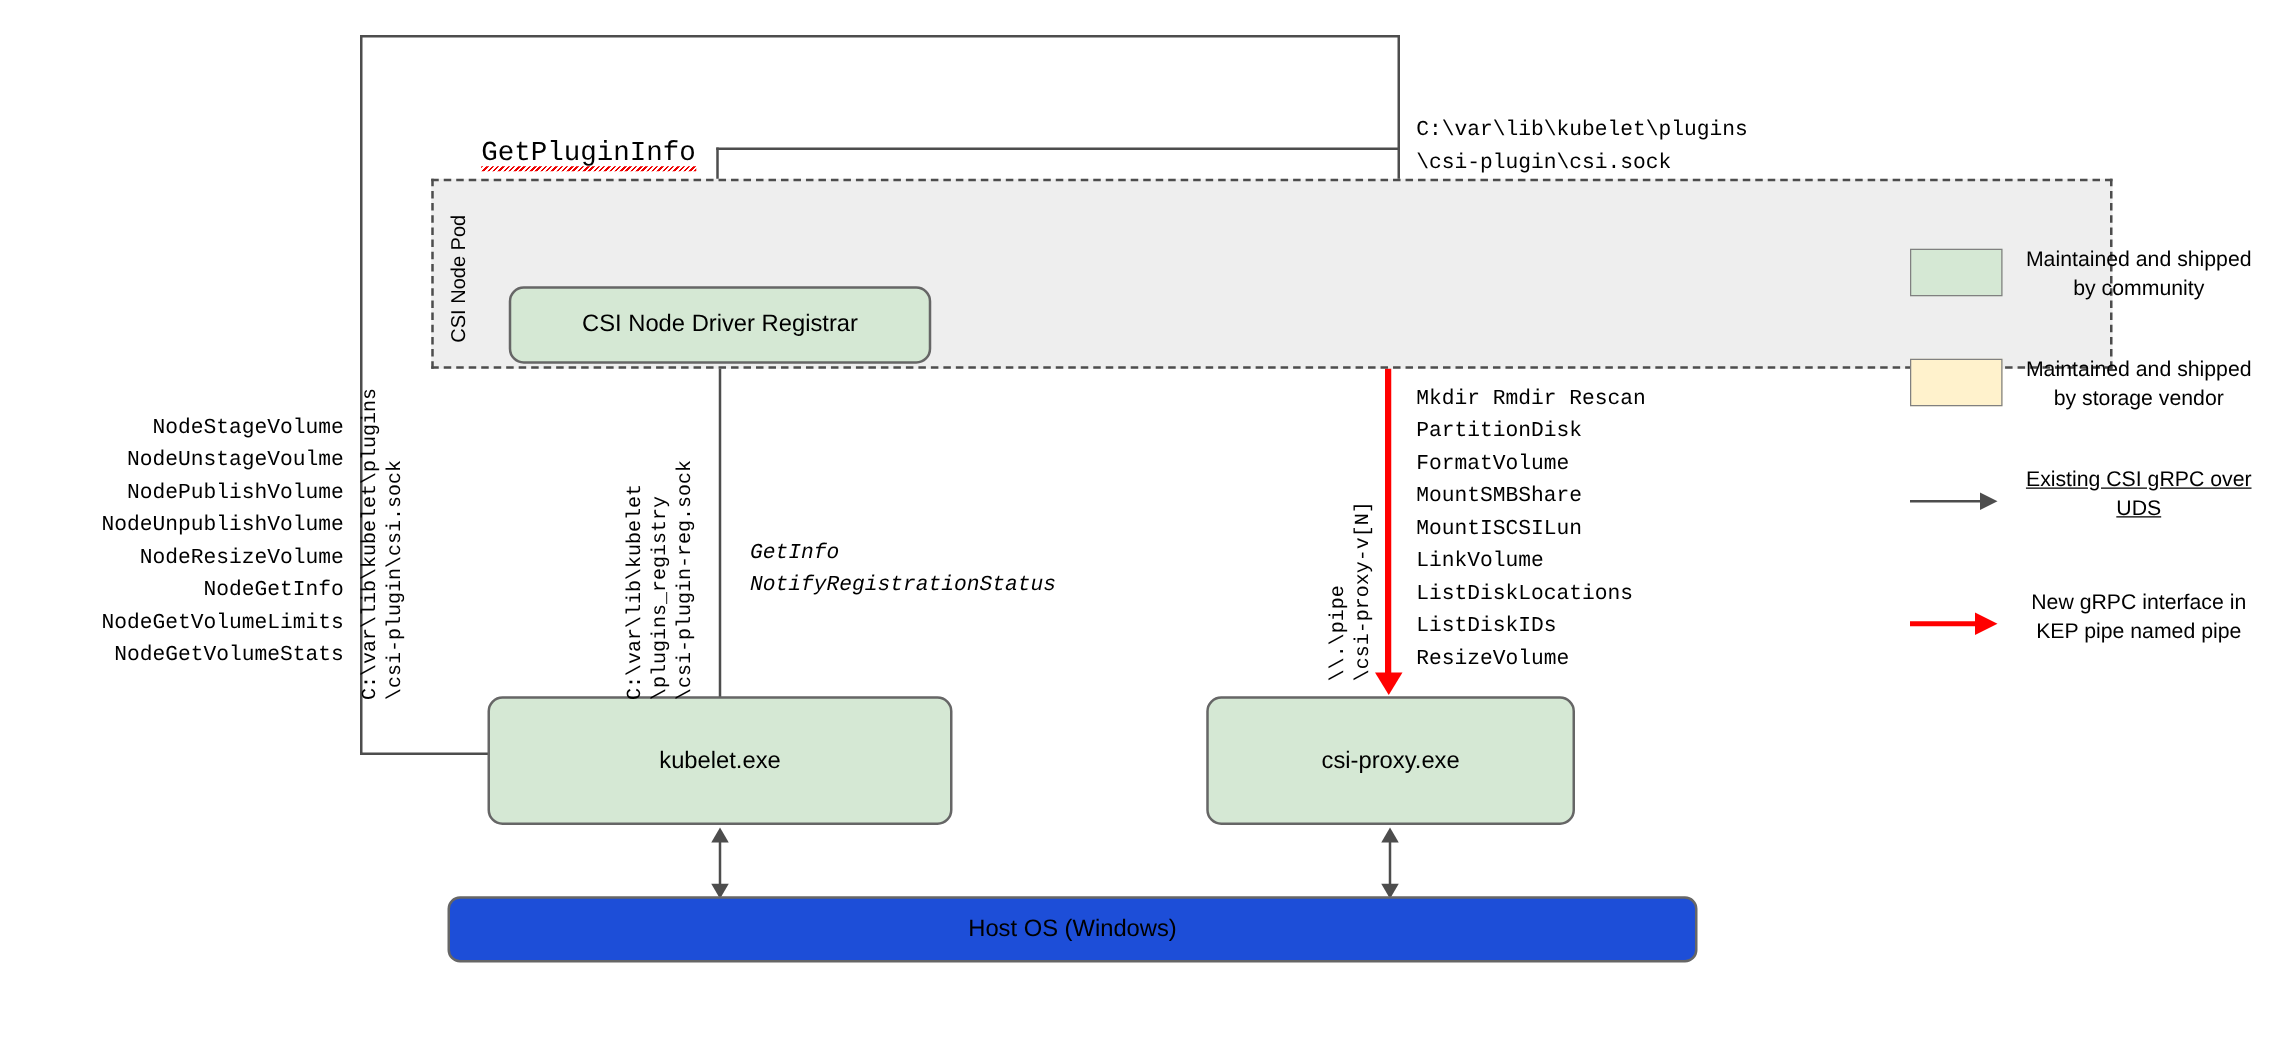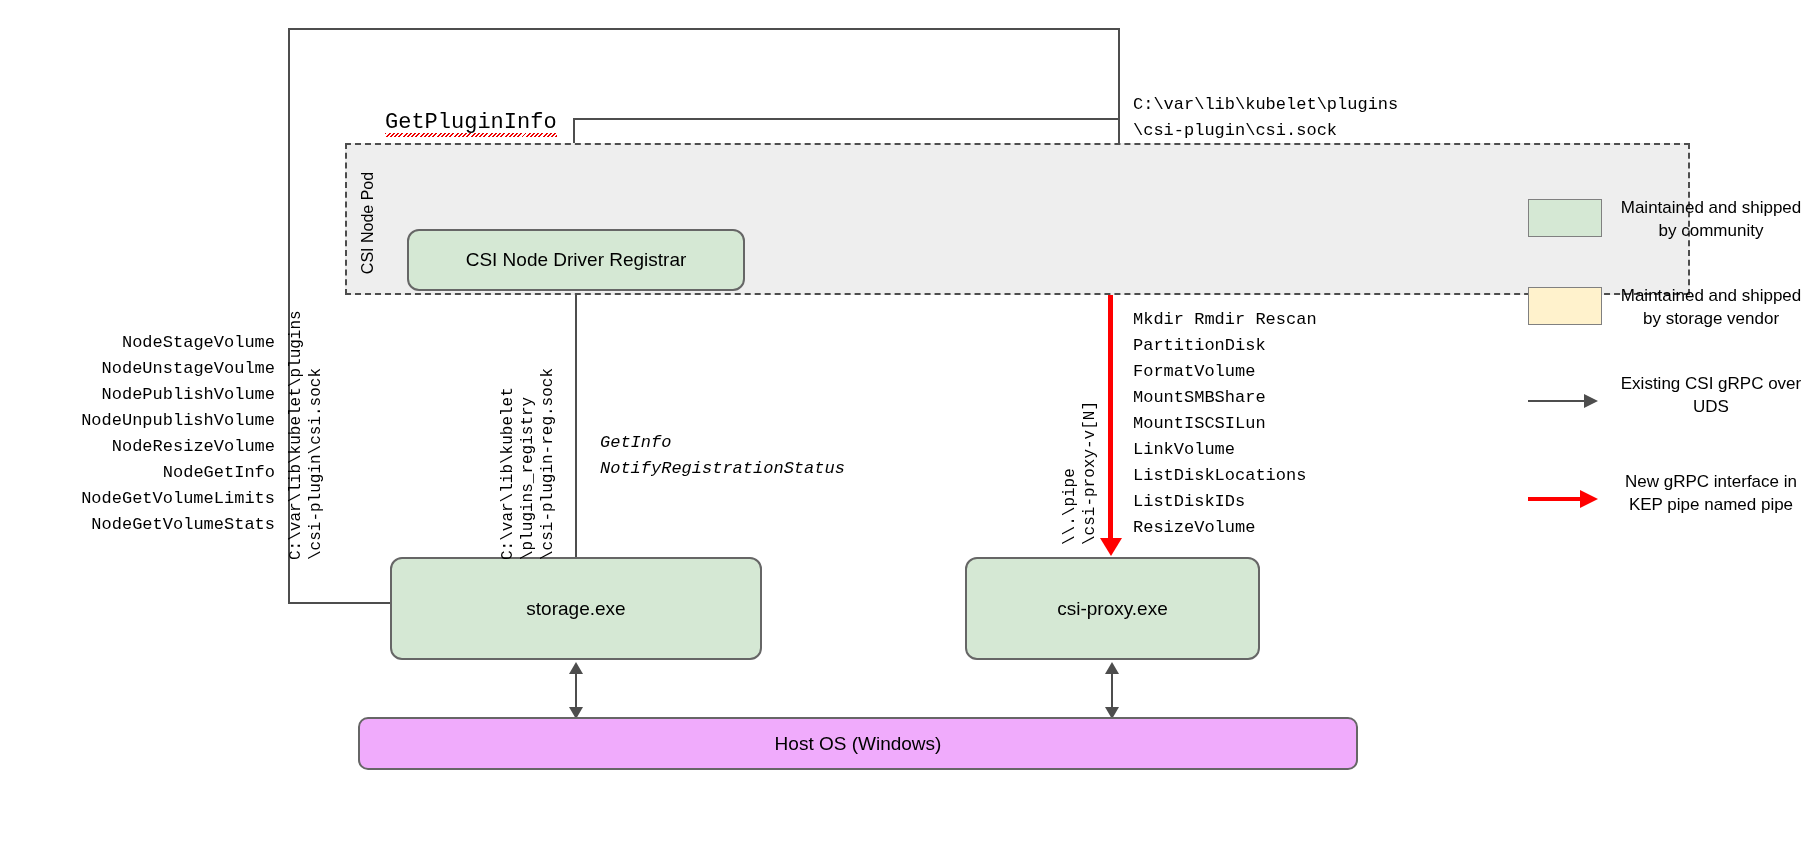--- a/index.html
+++ b/index.html
@@ -53,21 +53,21 @@
     flex-direction: column;
     align-items: center;
     justify-content: center;
     font-size: 19px;
     color: #000000;
     text-align: center;
     line-height: 1.35;
   }
   .green { background: #d5e8d4; }
   .yellow { background: #fff2cc; }
-  .blue  { background: #f0abfc; }
+  .blue  { background: #1d4ed8; }
 
   #box-registrar { left: 407px; top: 193px; width: 338px; height: 62px; margin-top: 36px; }
   #box-plugin    { left: 935px; top: 193px; width: 350px; height: 62px; }
   #box-kubelet   { left: 390px; top: 557px; width: 372px; height: 103px; }
   #box-proxy     { left: 965px; top: 557px; width: 295px; height: 103px; }
   #box-hostos    { left: 358px; top: 717px; width: 1000px; height: 53px;
                    border-radius: 10px; font-size: 19px; }
 
   
   .mono {
@@ -213,21 +213,21 @@
 
   <div class="abs" id="pod-container"></div>
   <div class="abs" id="pod-label">CSI Node Pod</div>
 
   <div class="abs node-box green" id="box-registrar">
     <span>CSI Node Driver Registrar</span>
   </div>
 
 
   <div class="abs node-box green" id="box-kubelet">
-    <span>storage.exe</span>
+    <span>kubelet.exe</span>
   </div>
 
   <div class="abs node-box green" id="box-proxy">
     <span>csi-proxy.exe</span>
   </div>
 
   <div class="abs node-box blue" id="box-hostos">
     <span>Host OS (Windows)</span>
   </div>
 
@@ -277,21 +277,21 @@
       <div class="legend-text">Maintained and shipped by community</div>
     </div>
 
     <div class="legend-row">
       <div class="legend-swatch-wrap">
         <div class="legend-swatch" style="background:#fff2cc;"></div>
       </div>
       <div class="legend-text">Maintained and shipped by storage vendor</div>
     </div>
 
-    <div class="legend-row" style="margin-bottom:52px;">
+    <div class="legend-row" style="margin-bottom:52px;text-decoration:underline;">
       <div class="legend-swatch-wrap" style="padding-top:22px;">
         <div class="legend-arrow">
           <div class="shaft"></div>
             <div class="head"></div>
         </div>
       </div>
       <div class="legend-text">Existing CSI gRPC over UDS</div>
     </div>
 
     <div class="legend-row">

